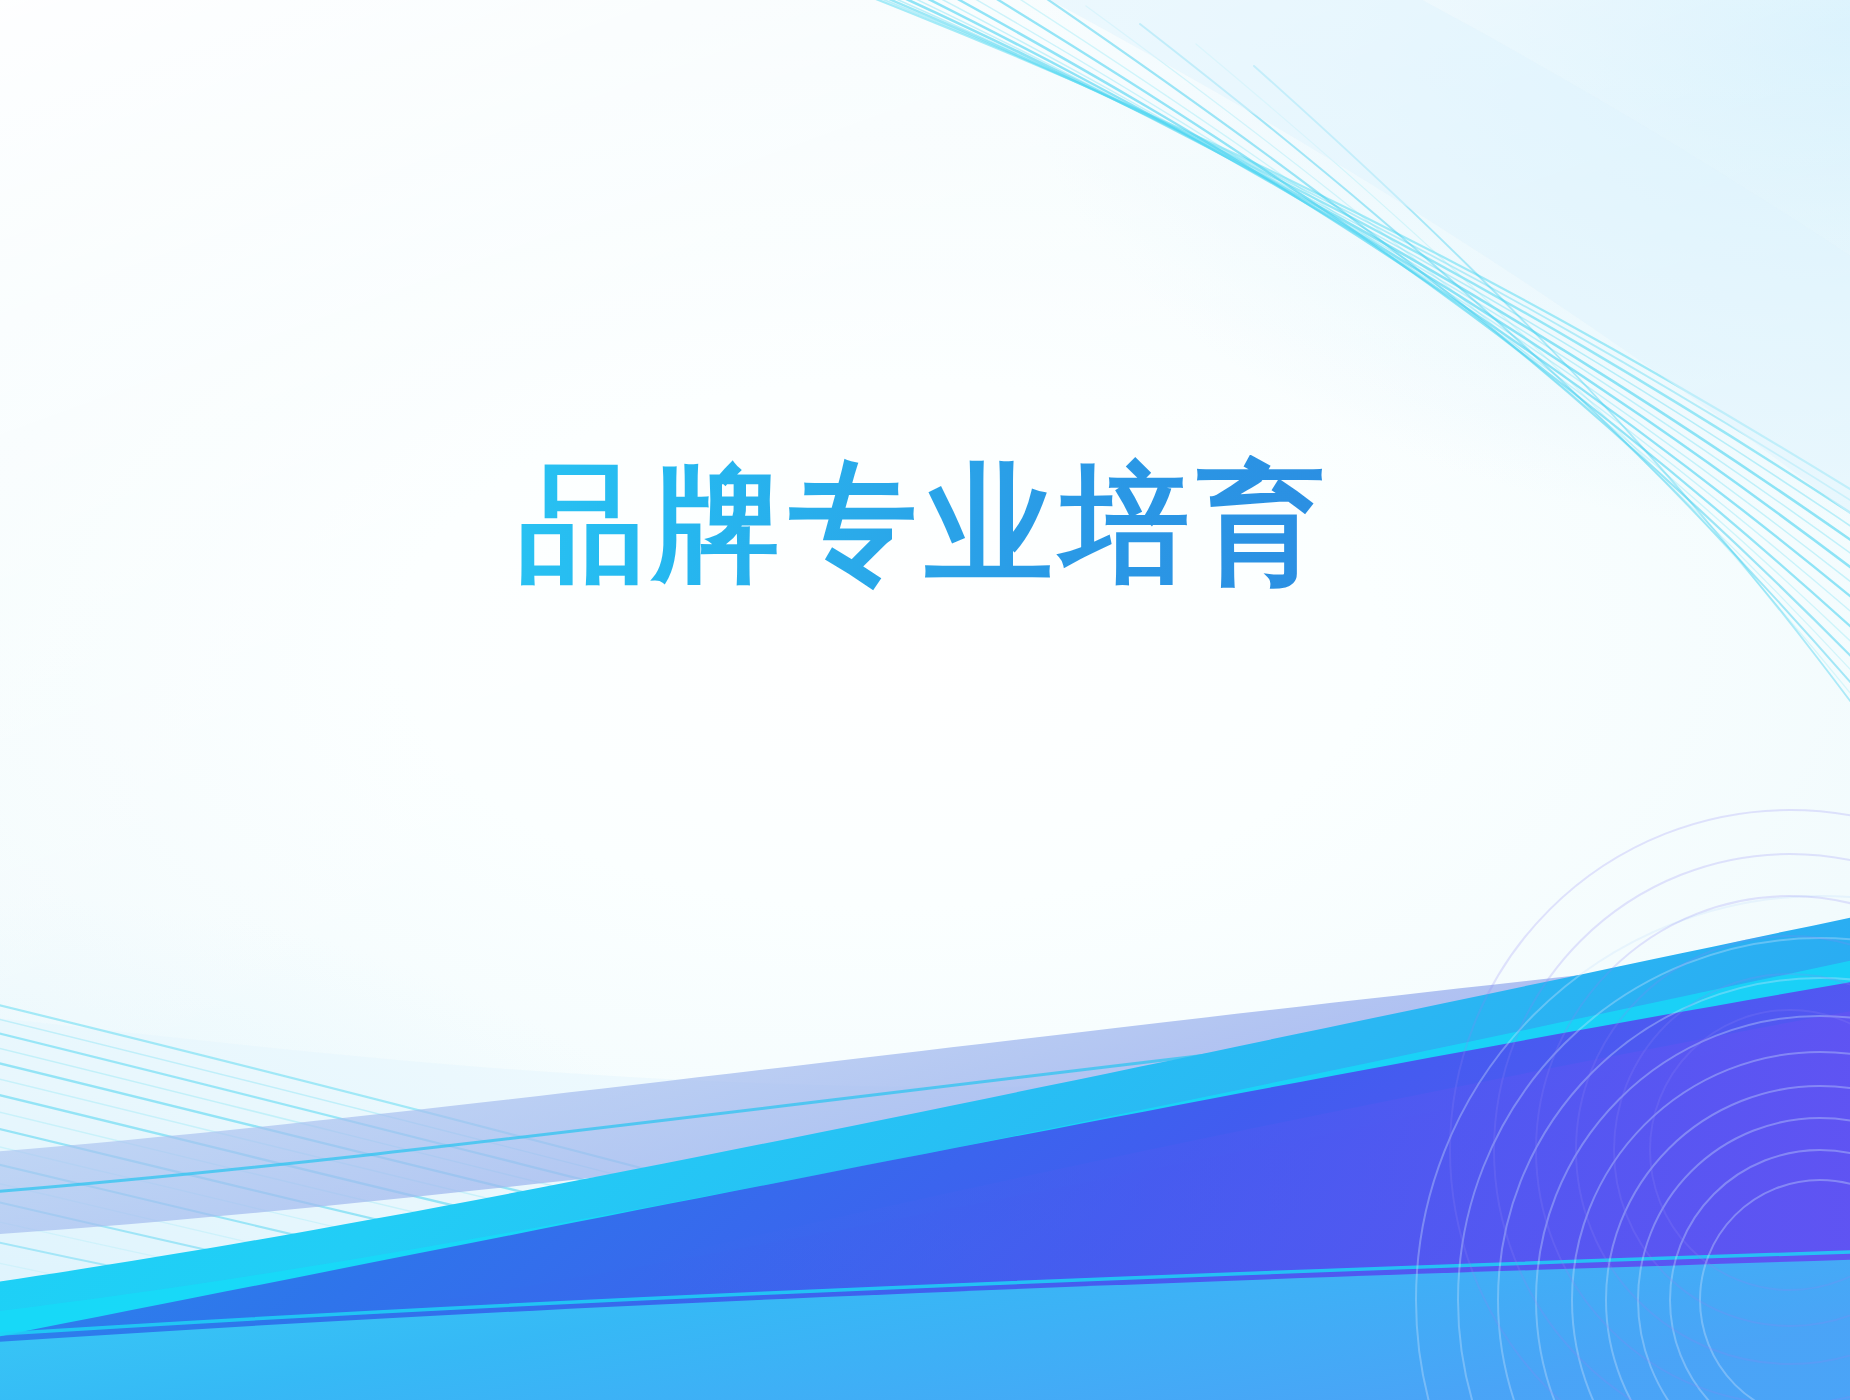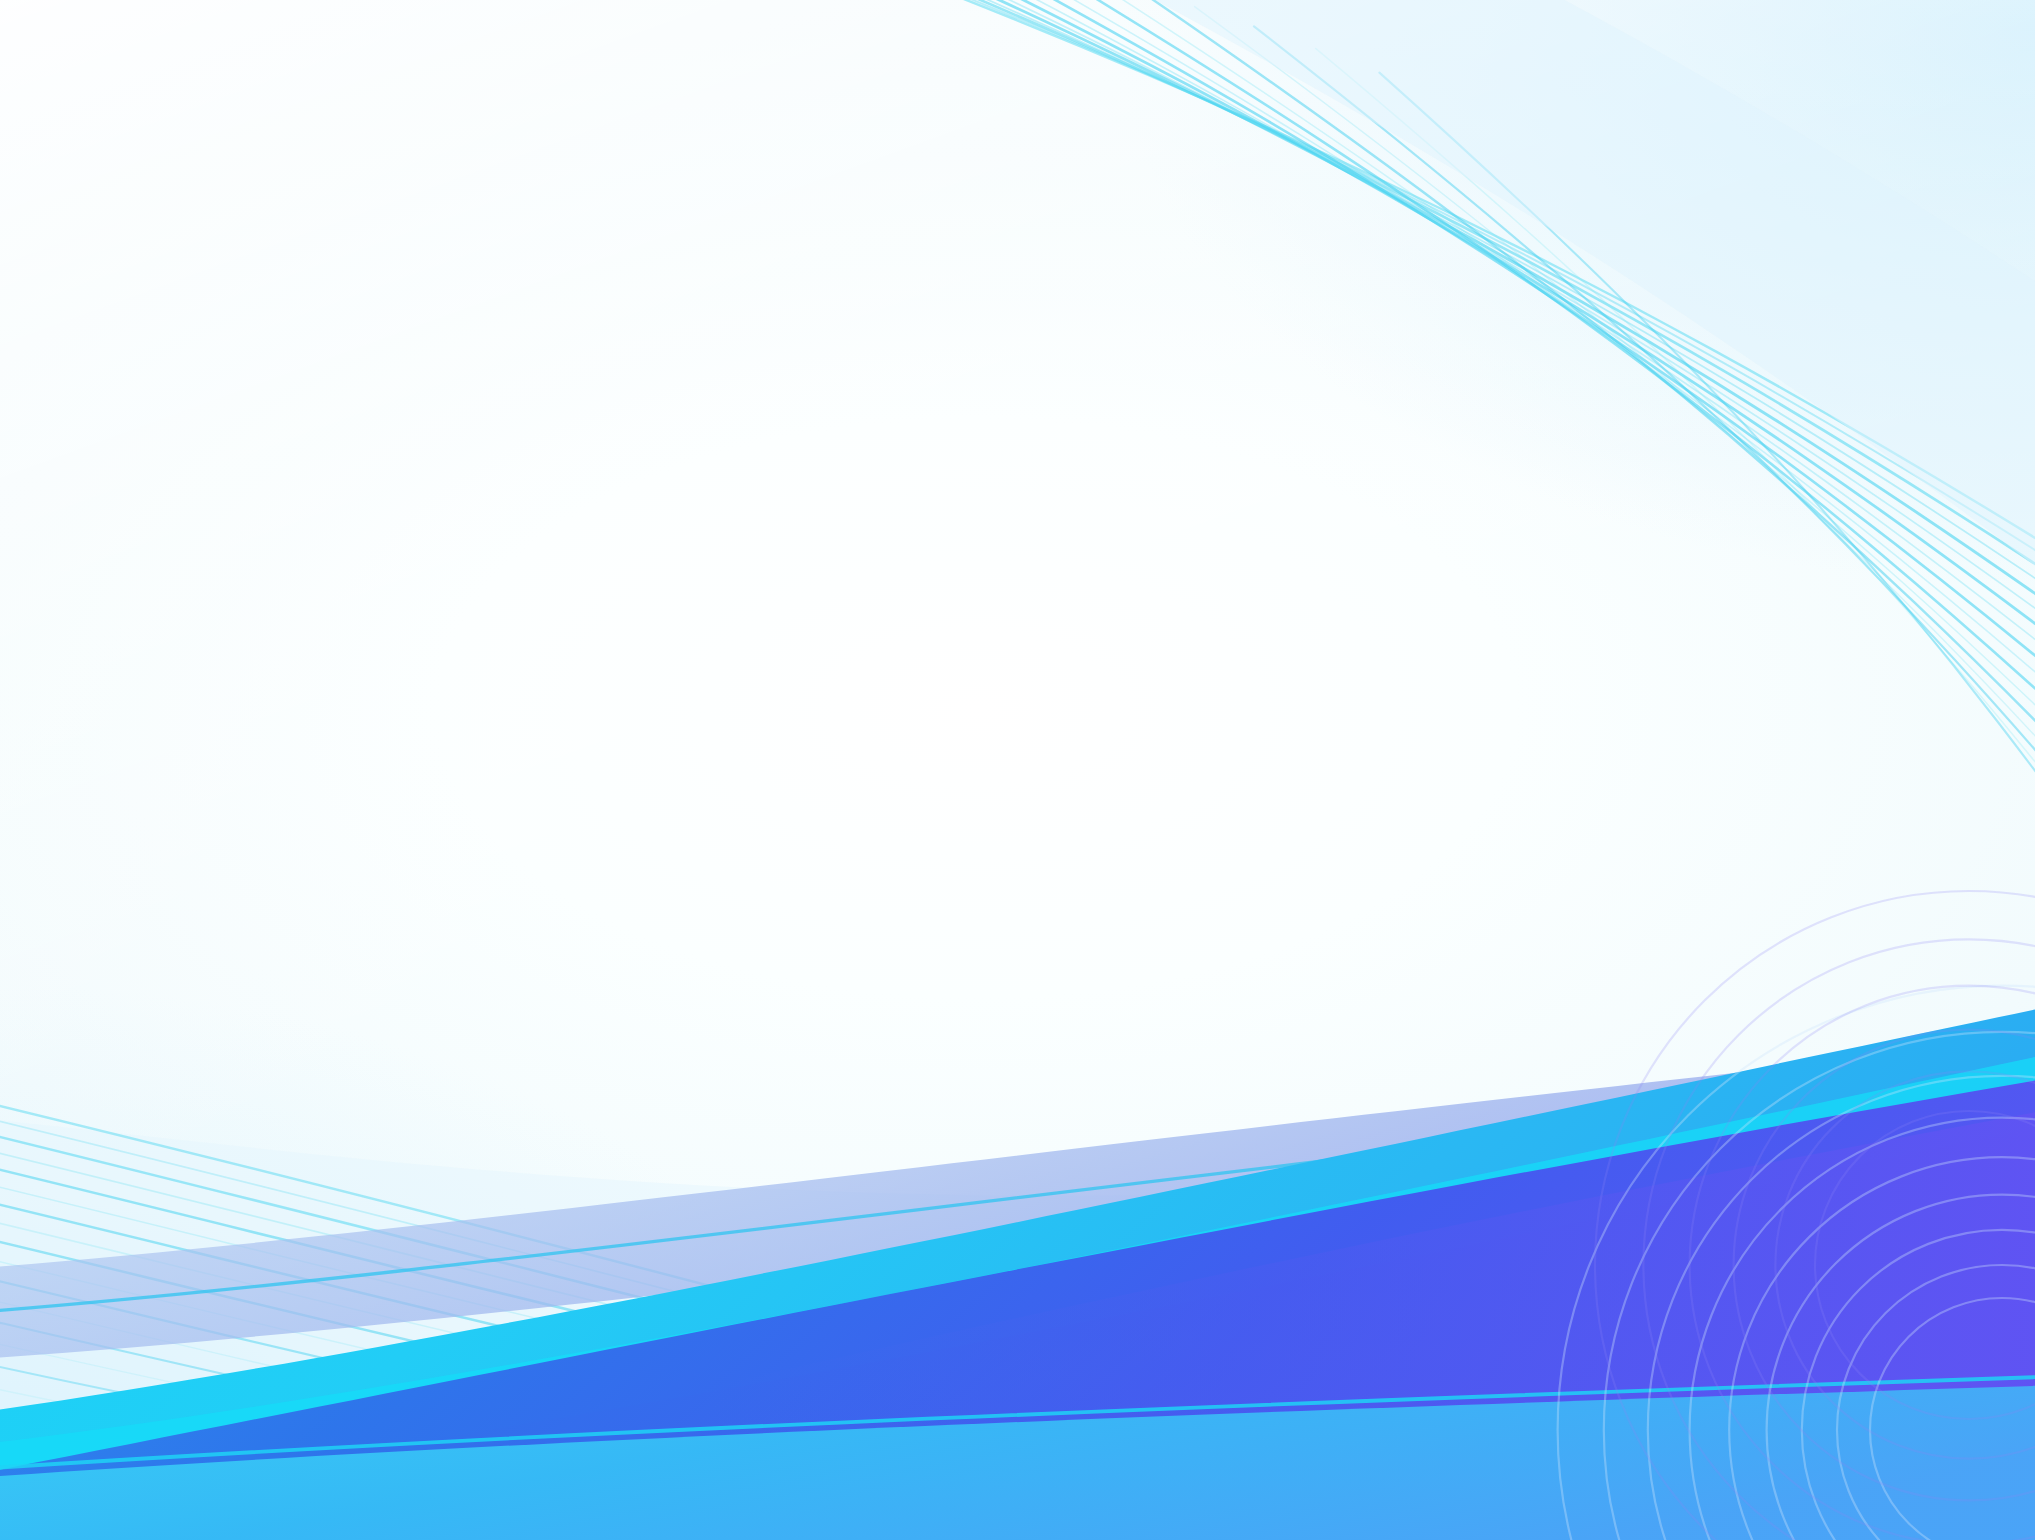--- a/index.html
+++ b/index.html
@@ -210,14 +210,17 @@
         <circle cx="1790" cy="1150" r="176"></circle>
         <circle cx="1790" cy="1150" r="214"></circle>
         <circle cx="1790" cy="1150" r="254"></circle>
         <circle cx="1790" cy="1150" r="296"></circle>
         <circle cx="1790" cy="1150" r="340"></circle>
       </g>
 
     </g>
   </svg>
 
+  <div class="title-wrap">
+    <span class="title">品牌专业培育</span>
+  </div>
 
 </div>
 
 </body></html>

